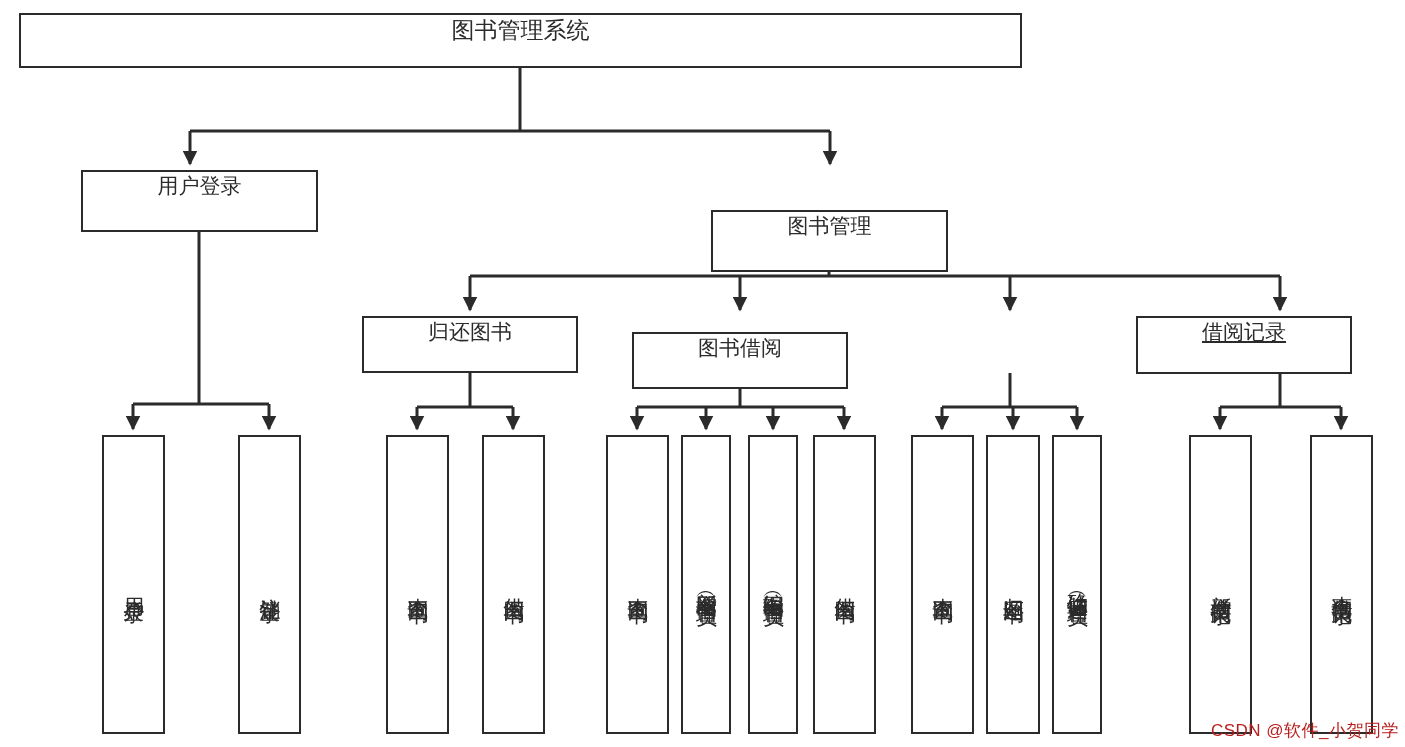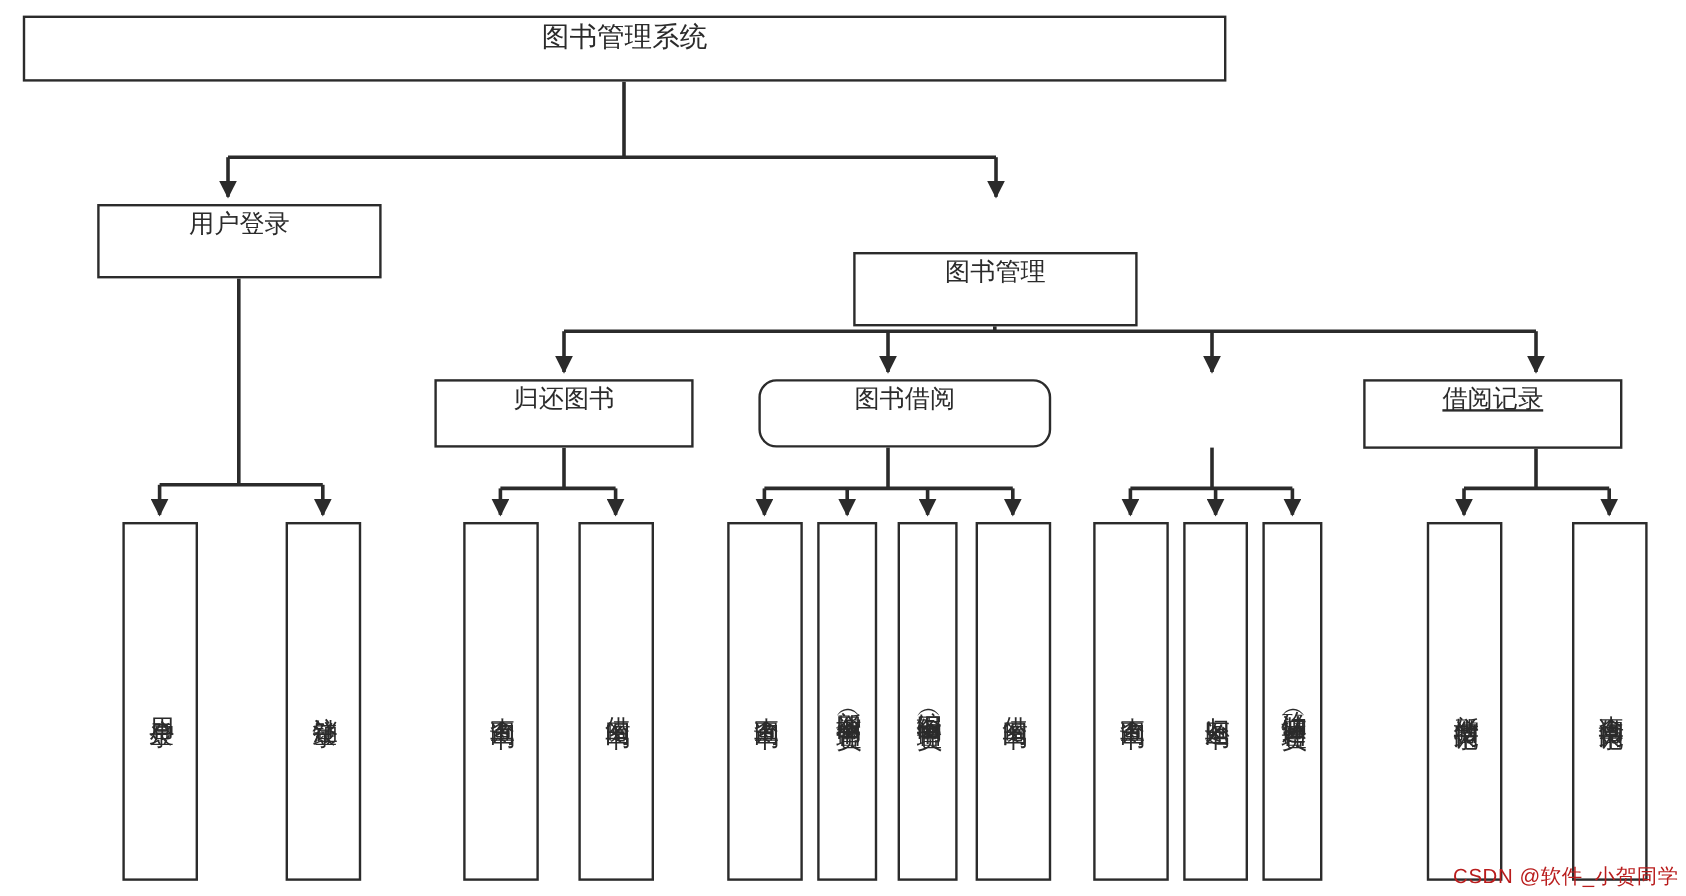--- a/index.html
+++ b/index.html
@@ -95,21 +95,21 @@
   <div class="node lvl2" style="left:81px;top:170px;width:237px;height:62px;">
     <span>用户登录</span>
   </div>
   <div class="node lvl2" style="left:711px;top:170px;width:237px;height:62px;margin-top:40px;">
     <span>图书管理</span>
   </div>
 
   <div class="node lvl3" style="left:362px;top:316px;width:216px;height:57px;">
     <span>归还图书</span>
   </div>
-  <div class="node lvl3" style="left:632px;top:316px;width:244px;height:57px;border-radius:15px;">
+  <div class="node lvl3" style="left:632px;top:332px;width:216px;height:57px;">
     <span>图书借阅</span>
   </div>
   <div class="node lvl3" style="left:1136px;top:316px;width:216px;height:58px;text-decoration:underline;">
     <span>借阅记录</span>
   </div>
 
   <div class="leaf" style="left:102px;top:435px;width:63px;height:299px;">
     <span class="vtext">用户登录</span>
   </div>
   <div class="leaf" style="left:238px;top:435px;width:63px;height:299px;">

